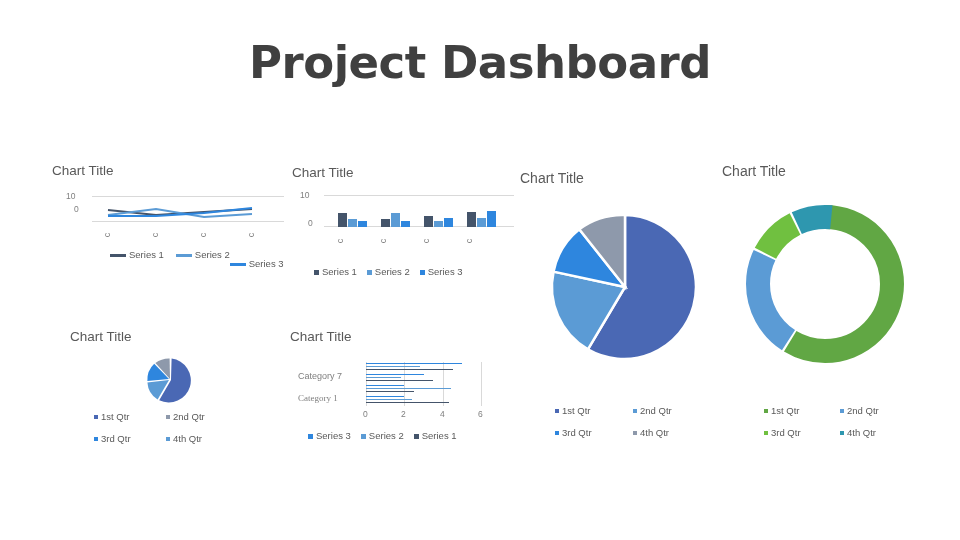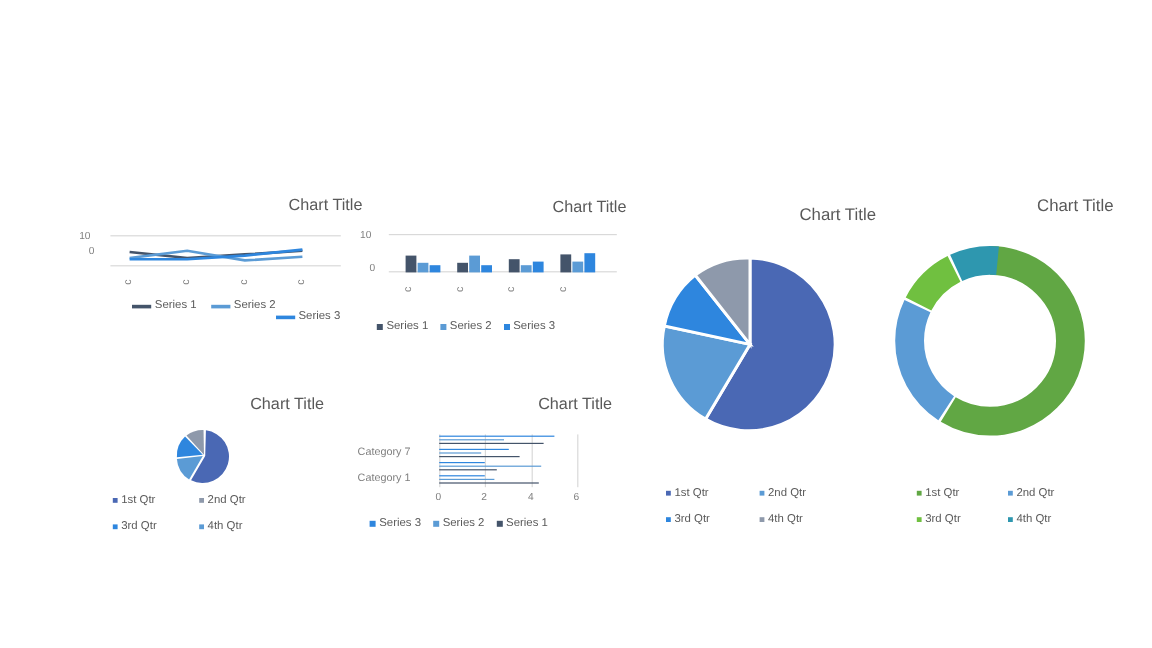--- a/index.html
+++ b/index.html
@@ -37,21 +37,21 @@
     color: #404040;
     white-space: nowrap;
   }
 
   
   .chart {
     position: absolute;
     box-sizing: border-box;
   }
   .chart-title {
-    text-align: right;
+    text-align: left;
     font-size: 13.5px;
     color: #595959;
     line-height: 16px;
     white-space: nowrap;
   }
   .plot {
     position: relative;
   }
 
   
@@ -140,20 +140,21 @@
   .hbar {
     position: absolute;
     left: 0;
   }
 </style>
 </head>
 <body>
 
 <div class="slide">
 
+  <div class="deck-title">Project Dashboard</div>
 
   <div class="chart" style="left:52px; top:160px; width:250px; height:130px;">
     <div class="chart-title" style="position:absolute; left:0; top:3px; width:250px;">Chart Title</div>
 
     <div class="plot" style="position:absolute; left:40px; top:36px; width:192px; height:26px;">
       <div class="gridline" style="left:0; top:0; width:192px;"></div>
       <div class="gridline" style="left:0; top:25px; width:192px;"></div>
 
       <svg width="192" height="26" style="position:absolute; left:0; top:0;">
         <polyline points="16,14 64,19 112,16 160,13" fill="none" stroke="#44546A" stroke-width="2.2"></polyline>
@@ -285,21 +286,21 @@
       <div class="hbar" style="top:23px; width:38px; height:1.4px; background:#2E86DE;"></div>
       <div class="hbar" style="top:26px; width:85px; height:1.4px; background:#5B9BD5;"></div>
       <div class="hbar" style="top:29px; width:48px; height:1.4px; background:#44546A;"></div>
 
       <div class="hbar" style="top:34px; width:38px; height:1.4px; background:#2E86DE;"></div>
       <div class="hbar" style="top:37px; width:46px; height:1.4px; background:#5B9BD5;"></div>
       <div class="hbar" style="top:40px; width:83px; height:1.4px; background:#44546A;"></div>
     </div>
 
     <div class="catlabel" style="left:8px; top:45px;">Category 7</div>
-    <div class="catlabel" style="left:8px; top:67px;">Category 1</div>
+    <div class="catlabel" style="left:8px; top:67px;font-family:Liberation Serif, serif;">Category 1</div>
 
     <div class="axlabel" style="left:73px;  top:84px;">0</div>
     <div class="axlabel" style="left:111px; top:84px;">2</div>
     <div class="axlabel" style="left:150px; top:84px;">4</div>
     <div class="axlabel" style="left:188px; top:84px;">6</div>
 
     <div class="legend" style="left:18px; top:104px; width:205px;">
       <div class="legend-item" style="margin-right:10px;">
         <span class="swatch-sq" style="background:#2E86DE;"></span>
         <span>Series 3</span>

